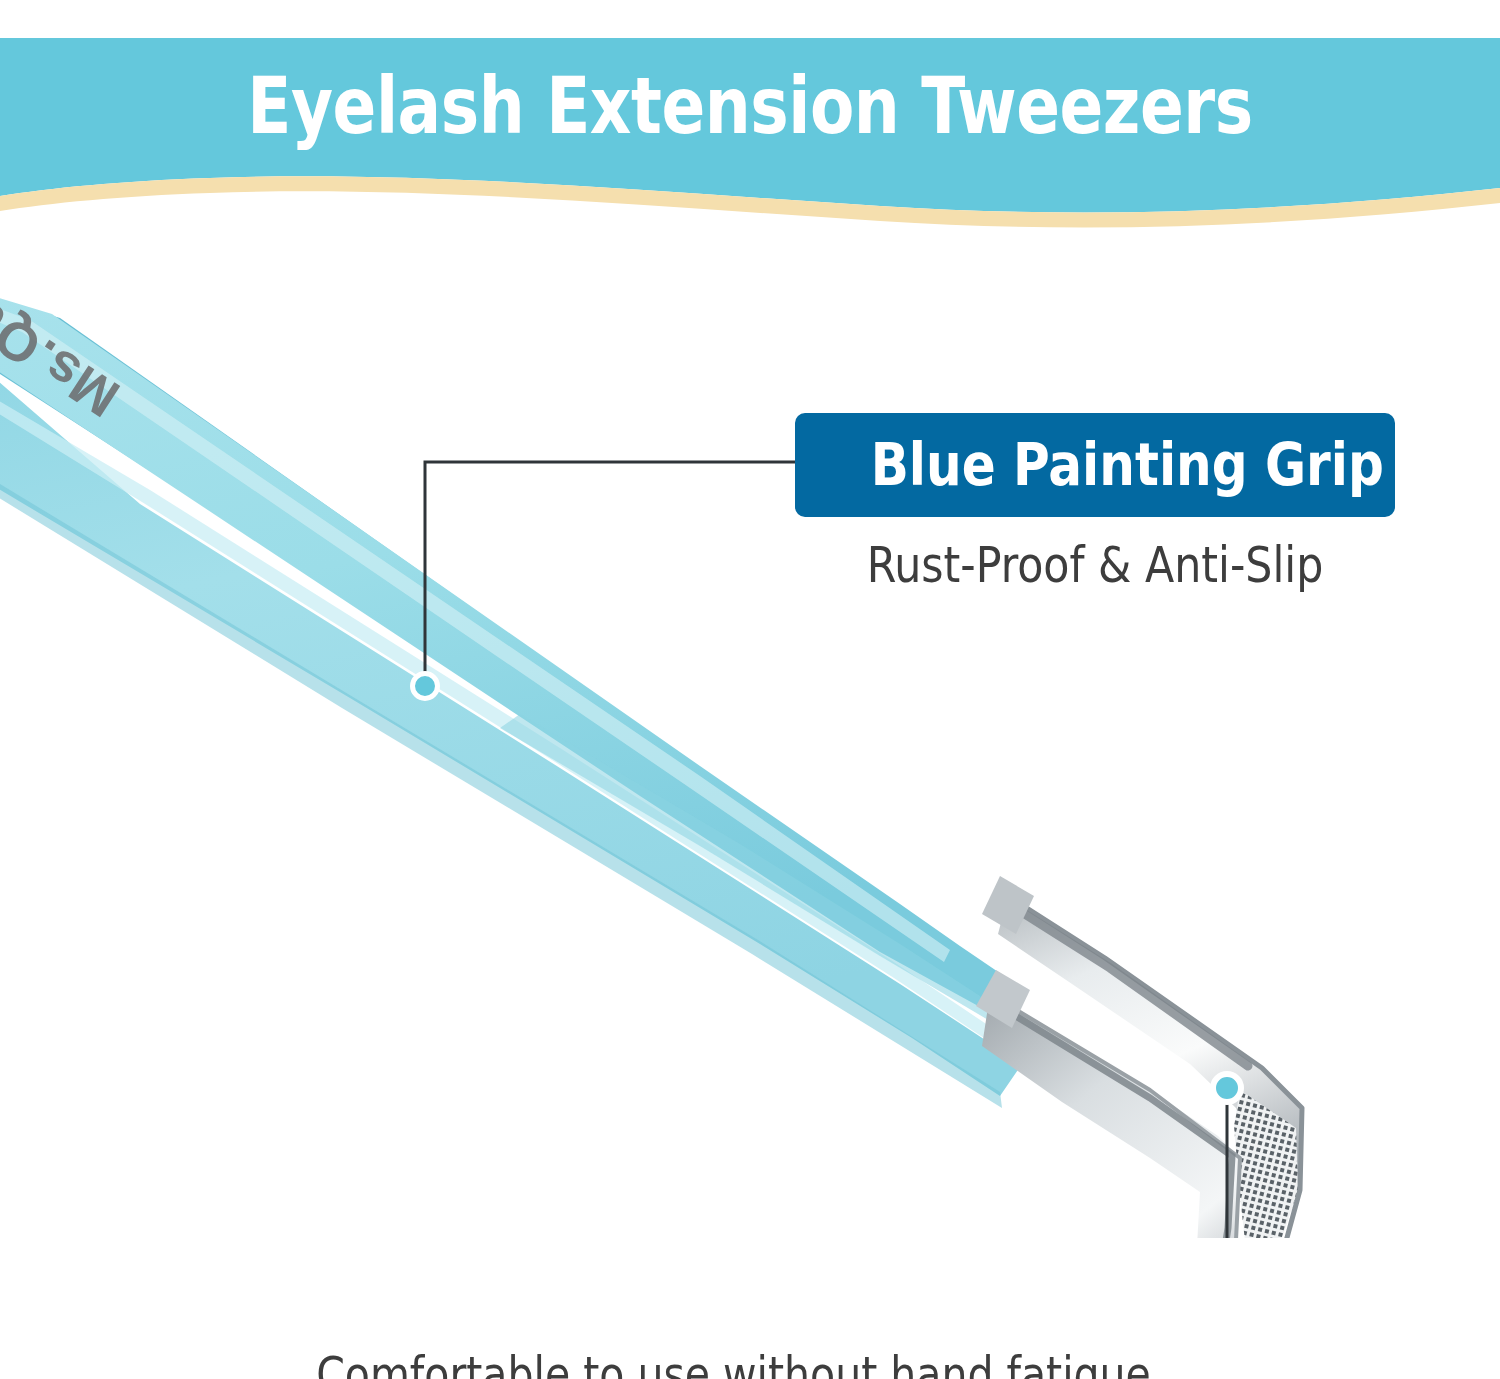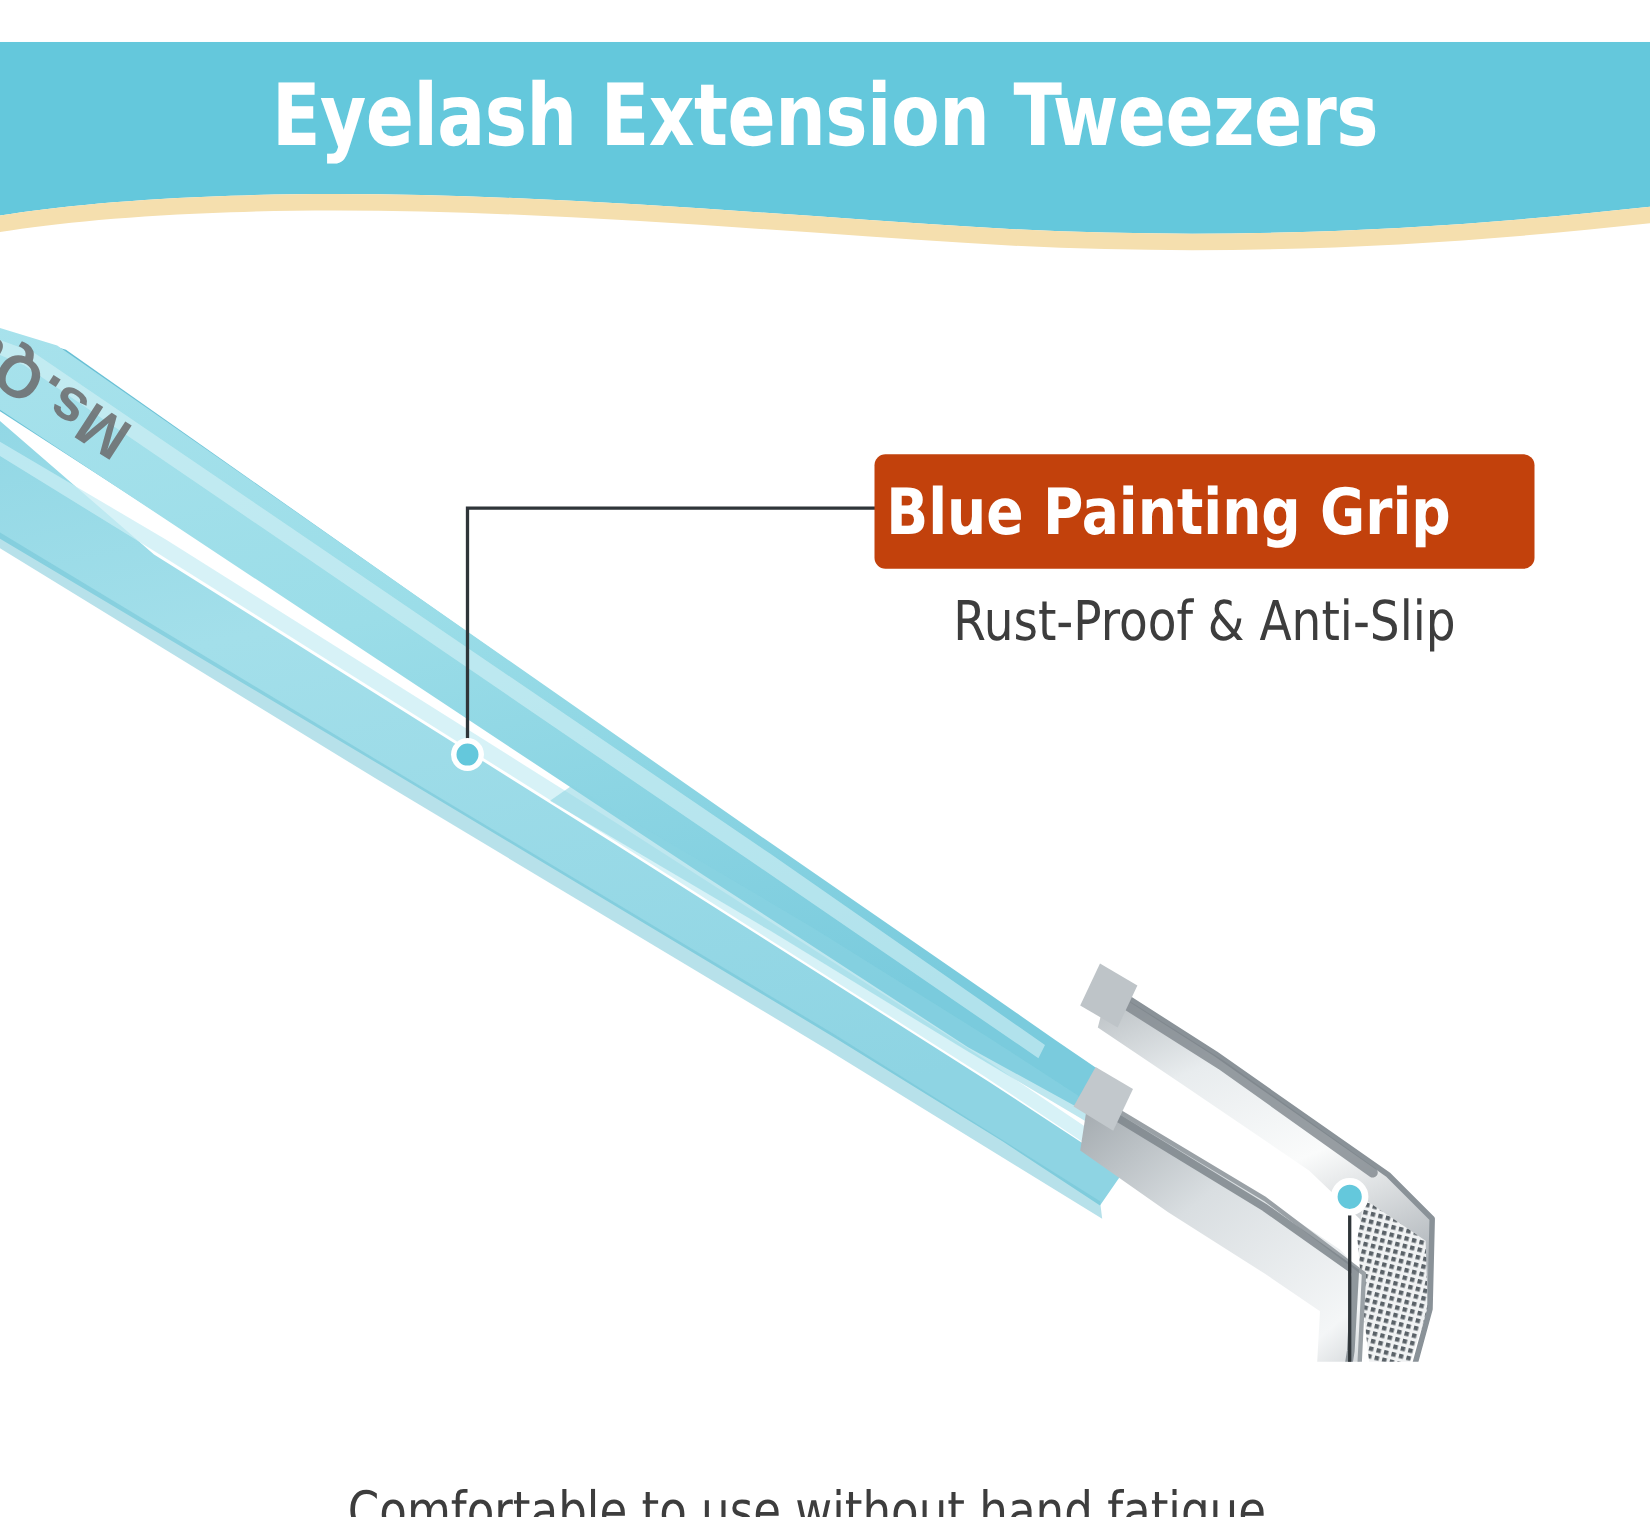--- a/index.html
+++ b/index.html
@@ -58,25 +58,25 @@
     top: 190px;
     width: 1500px;
     height: 1010px;
     z-index: 2;
   }
   .product-stage svg { display: block; }
 
   
   .callout-box {
     position: absolute;
-    background: #c2410c;
+    background: #0369a1;
     border-radius: 10px;
     display: flex;
     align-items: center;
-    justify-content: flex-start;
+    justify-content: flex-end;
     z-index: 10;
   }
   .callout-text {
     color: #ffffff;
     font-family: "Liberation Sans Narrow", "DejaVu Sans Condensed", "Liberation Sans", sans-serif;
     font-weight: bold;
     font-size: 56px;
     line-height: 1;
     white-space: nowrap;
     transform: scaleX(0.96);

